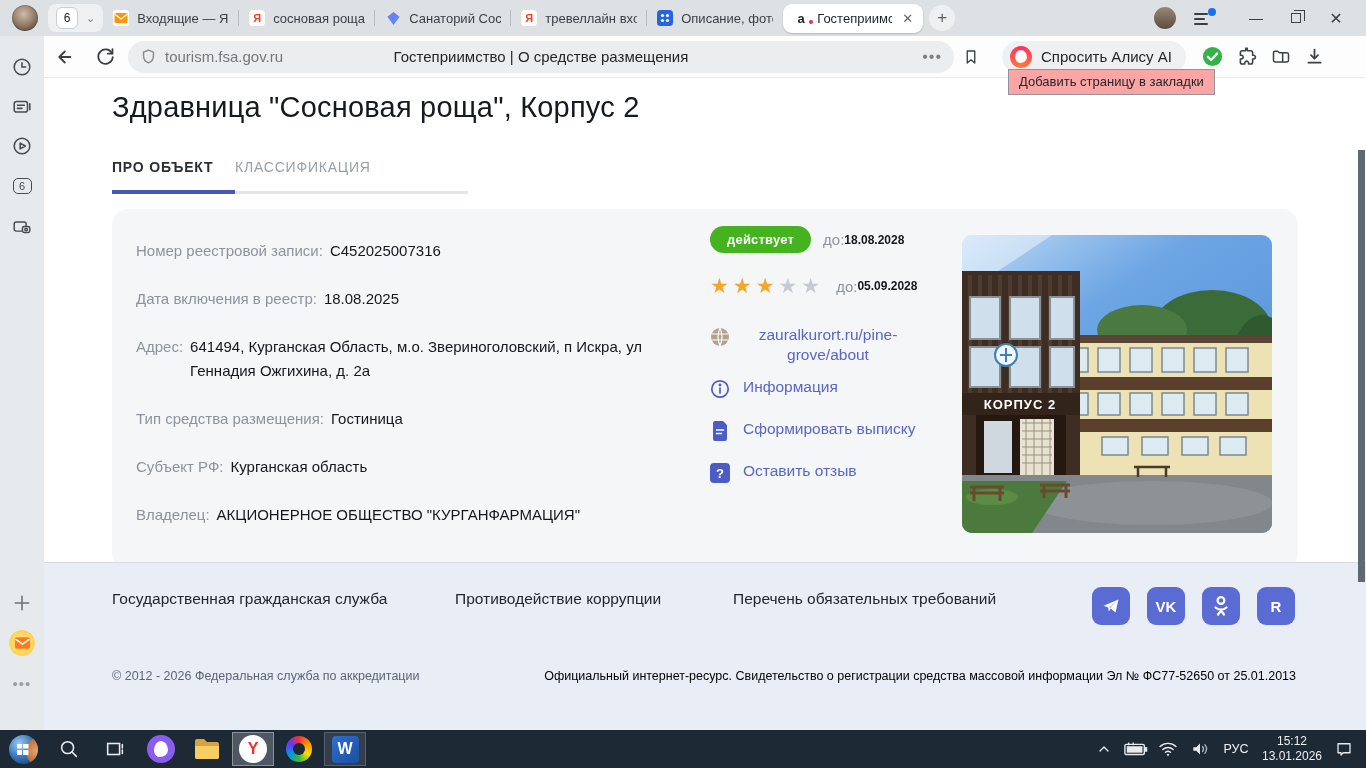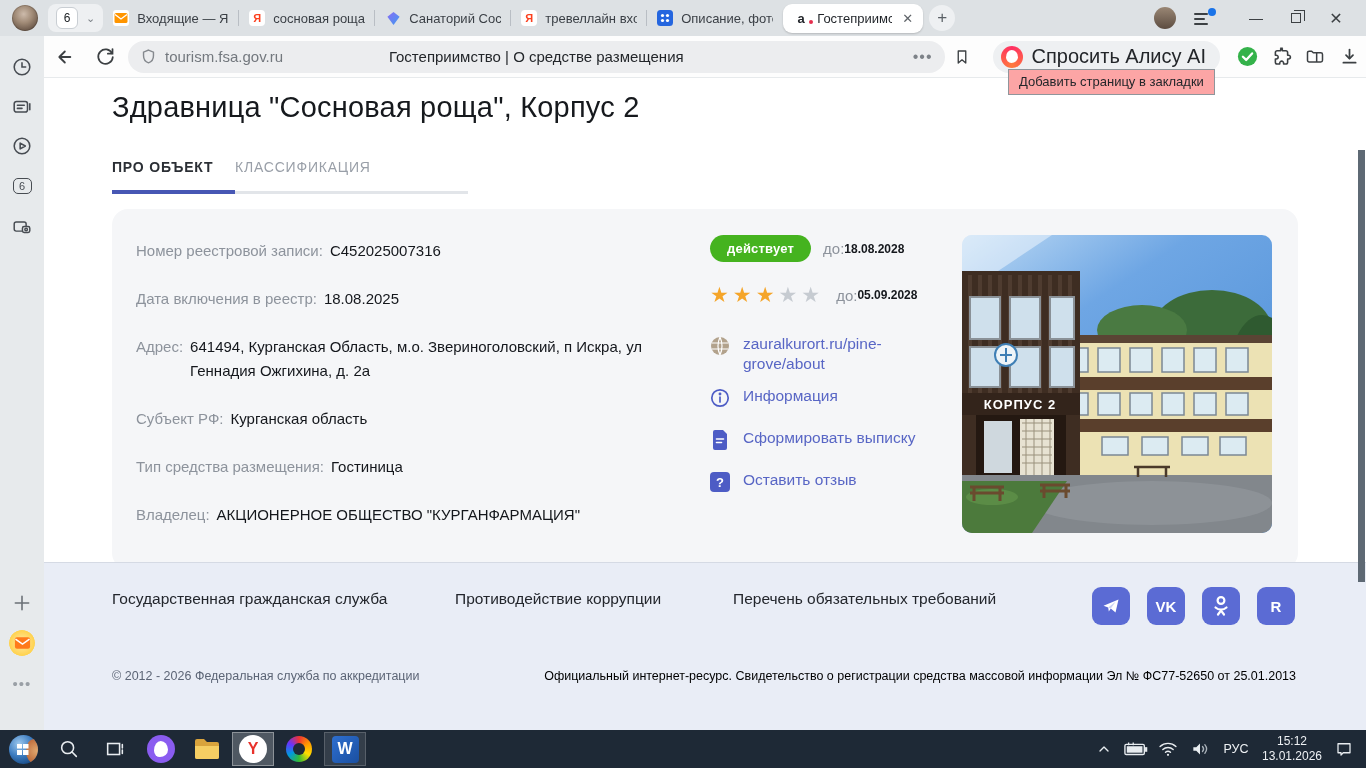--- a/index.html
+++ b/index.html
@@ -39,21 +39,21 @@
   
   .toolbar { position:absolute; left:0; top:36px; width:1366px; height:42px; background:#fdfdfd; border-bottom:1px solid #e7eaec; display:flex; align-items:center; }
   .tool-ico { width:34px; height:34px; display:flex; align-items:center; justify-content:center; flex:0 0 auto; }
   .addressbar { position:relative; margin-left:6px; width:826px; height:32px; background:#ecedef; border-radius:16px; display:flex; align-items:center; padding:0 12px 0 12px; }
   .ab-url { font-size:15px; color:#73787e; margin-left:8px; white-space:nowrap; }
   .ab-title { position:absolute; left:0; right:0; text-align:center; font-size:15px; color:#23262a; pointer-events:none; white-space:nowrap; }
   .ab-more { margin-left:auto; color:#7d8288; font-size:16px; letter-spacing:1px; }
   .alice-pill { margin-left:14px; height:32px; background:#eef0f2; border-radius:16px; display:flex; align-items:center; gap:9px; padding:0 14px 0 8px; }
   .alice-ico { width:22px; height:22px; border-radius:50%; background:conic-gradient(#ff2f63,#ff7a3d,#ff2f63); position:relative; }
   .alice-ico::after { content:""; position:absolute; left:5px; top:4px; width:12px; height:13px; background:#fff; border-radius:48% 52% 55% 45%/55% 55% 45% 45%; }
-  .alice-label { font-size:20px; color:#23262a; white-space:nowrap; }
+  .alice-label { font-size:15px; color:#23262a; white-space:nowrap; }
   .tooltip { position:absolute; left:1008px; top:69px; background:#fca5a5; border:1px solid #8f959b; padding:4px 10px 5px; font-size:13px; color:#23262a; white-space:nowrap; z-index:40; }
 
   
   .sidebar { position:absolute; left:0; top:36px; width:44px; height:694px; background:#e7eaec; z-index:5; }
   .sb-ico { position:absolute; left:11px; width:22px; height:22px; display:flex; align-items:center; justify-content:center; }
   .sb-num { border:1.6px solid #474c52; border-radius:5px; width:19px; height:16px; font-size:11px; color:#474c52; display:flex; align-items:center; justify-content:center; }
 
   
   .content { position:absolute; left:44px; top:79px; width:1322px; height:651px; background:#fff; overflow:hidden; }
   .page-title { position:absolute; left:68px; top:12px; font-size:29px; font-weight:400; color:#16191d; letter-spacing:.2px; }
@@ -62,21 +62,21 @@
   .ptab.on { color:#2b2f35; font-weight:bold; width:123px; }
   .ptab.off { color:#999fa8; width:233px; }
   .ptab-underline { position:absolute; left:68px; top:112px; width:356px; height:3px; background:#e2e5e9; }
   .ptab-underline .seg { width:123px; height:4px; margin-top:-1px; background:#4757b4; }
 
   .card { position:absolute; left:68px; top:130px; width:1186px; height:360px; background:#f5f6f8; border-radius:16px; }
   .fields { position:absolute; left:24px; top:30px; width:566px; }
   .field { display:flex; margin-bottom:24px; line-height:24px; }
   .flabel { color:#8d939c; font-size:15px; flex:0 0 auto; margin-right:7px; white-space:nowrap; }
   .fvalue { color:#14171c; font-size:15px; }
-  .midcol { position:absolute; left:598px; top:26px; width:256px; }
+  .midcol { position:absolute; left:598px; top:17px; width:256px;text-align:center; }
   .badge-row, .stars-row { display:flex; align-items:center; }
   .badge-row { margin-bottom:22px; }
   .stars-row { margin-bottom:28px; }
   .badge { background:#45b31f; color:#fff; font-size:13px; font-weight:bold; border-radius:14px; padding:6px 17px; letter-spacing:.2px; }
   .until-l { color:#8d939c; font-size:15px; margin-left:12px; }
   .until-d { color:#15181d; font-size:12px; font-weight:bold; margin-left:0; }
   .stars { font-size:21px; letter-spacing:4px; line-height:22px; }
   .star { color:#c6cbd1; } .star.filled { color:#f5a529; }
   .lrow { display:flex; gap:13px; margin-bottom:20px; align-items:flex-start; }
   .lrow.globe-row { margin-bottom:12px; }
@@ -333,26 +333,26 @@
           </div>
         <div class="field">
             <span class="flabel">Дата включения в реестр:</span>
             <span class="fvalue">18.08.2025</span>
           </div>
         <div class="field">
             <span class="flabel">Адрес:</span>
             <span class="fvalue">641494, Курганская Область, м.о. Звериноголовский, п Искра, ул Геннадия Ожгихина, д. 2а</span>
           </div>
         <div class="field">
+            <span class="flabel">Тип средства размещения:</span>
+            <span class="fvalue">Гостиница</span>
+          </div>
+        <div class="field">
             <span class="flabel">Субъект РФ:</span>
             <span class="fvalue">Курганская область</span>
-          </div>
-        <div class="field">
-            <span class="flabel">Тип средства размещения:</span>
-            <span class="fvalue">Гостиница</span>
           </div>
         <div class="field">
             <span class="flabel">Владелец:</span>
             <span class="fvalue">АКЦИОНЕРНОЕ ОБЩЕСТВО "КУРГАНФАРМАЦИЯ"</span>
           </div>
       </div>
 
       <div class="midcol">
         <div class="badge-row">
           <span class="badge">действует</span>

